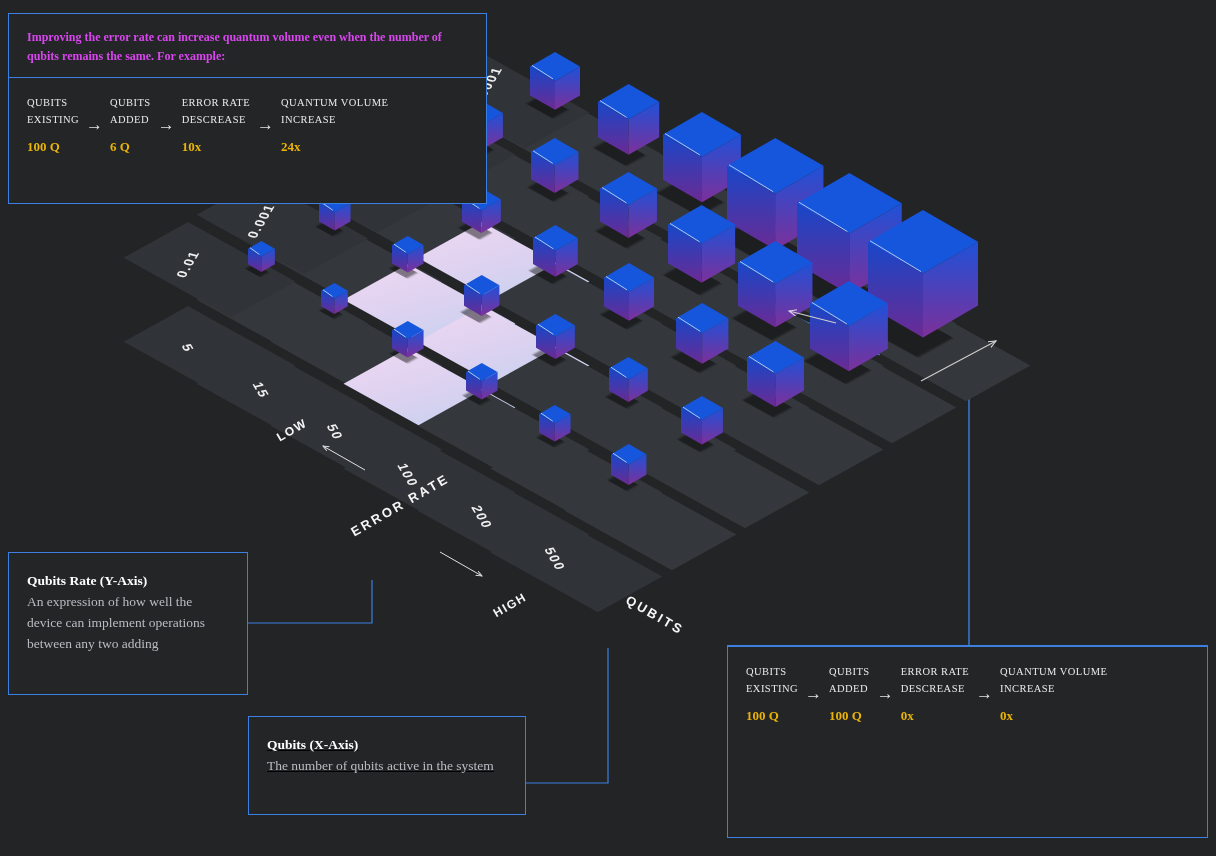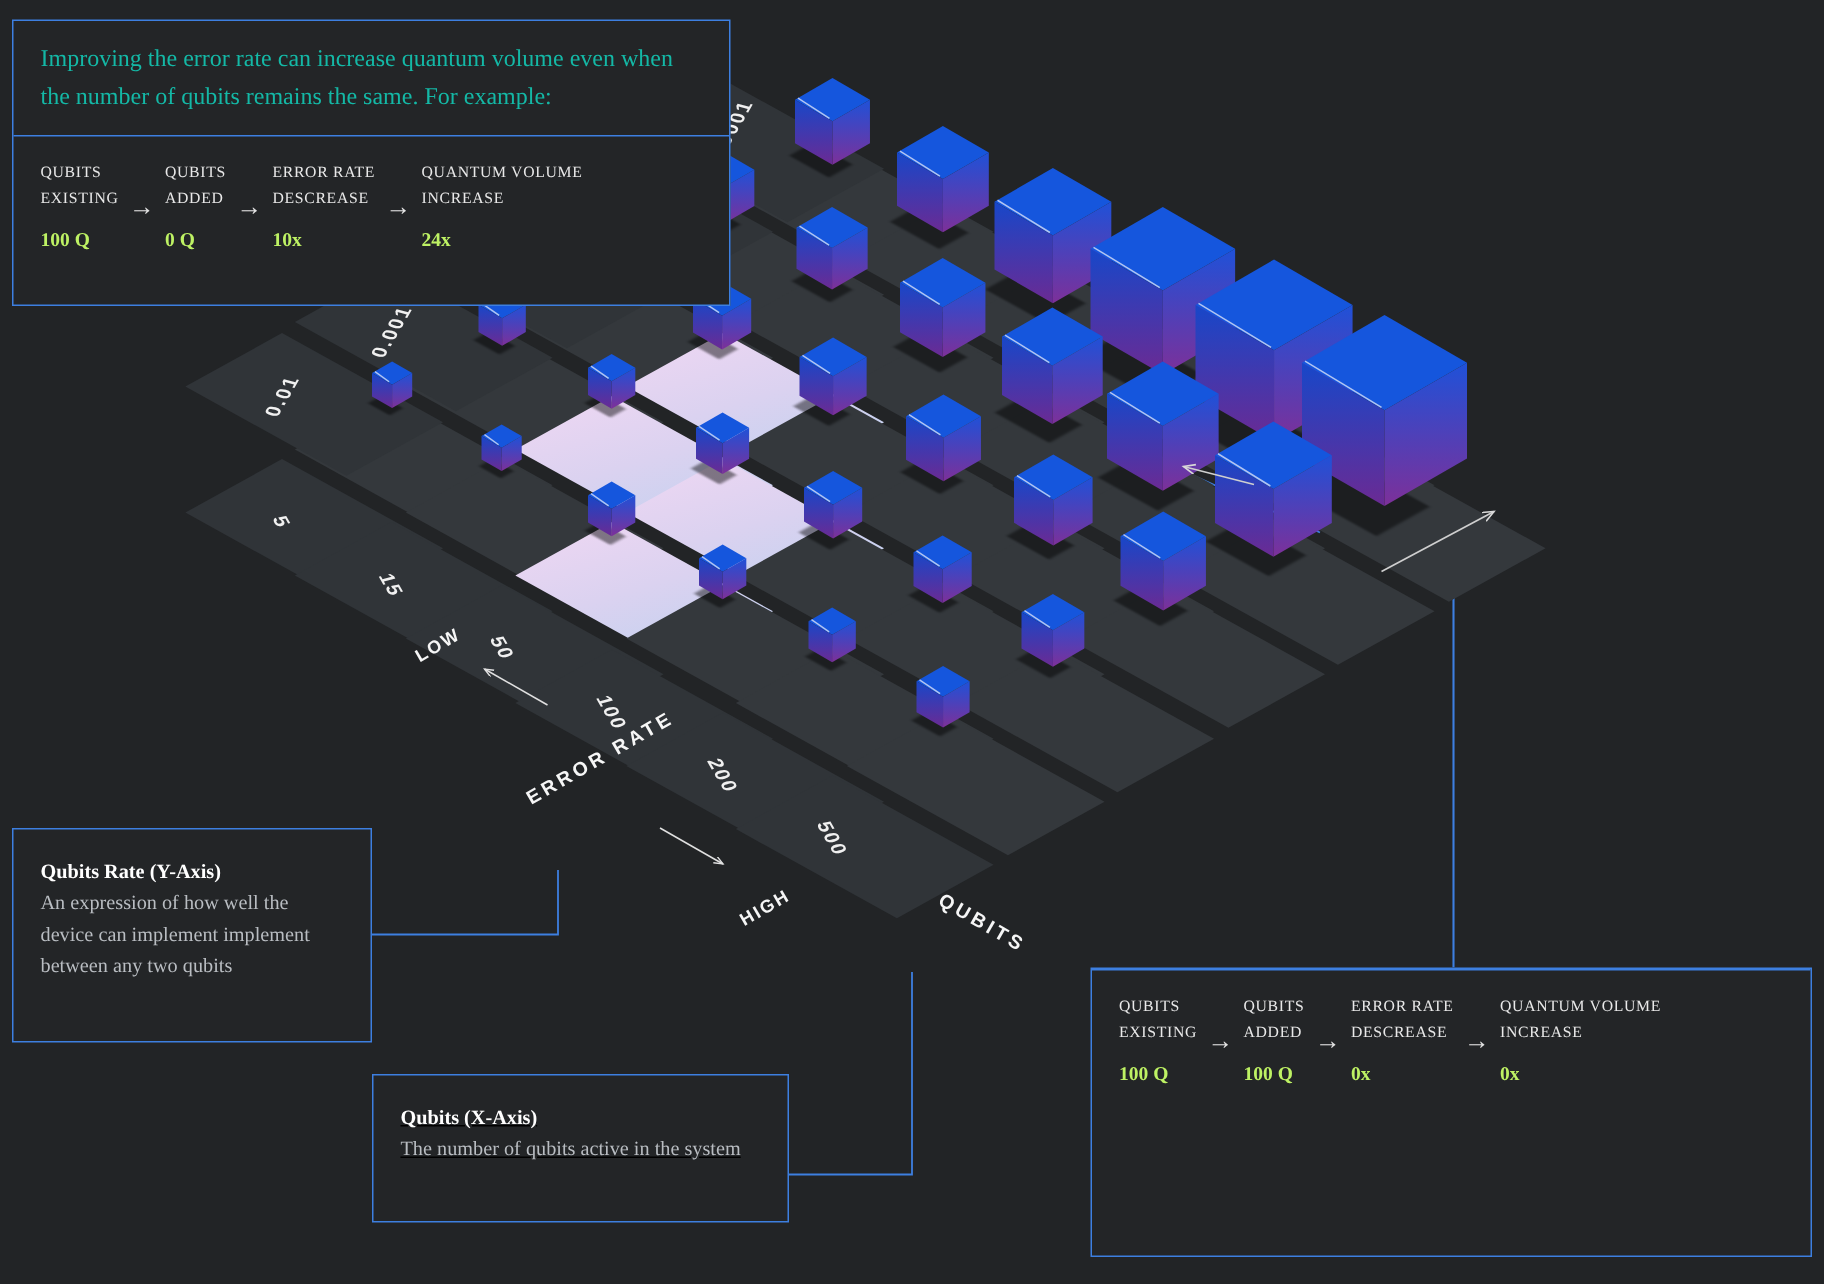--- a/index.html
+++ b/index.html
@@ -16,43 +16,43 @@
   
   .callout{
     position:absolute;
     border:1px solid #3d7fe0;
     background:#232527;
     box-sizing:border-box;
     z-index:40;
   }
   .callout .head{
     padding:14px 18px 12px 18px;
-    color:#14b8a6;
-    font-weight:normal;
-    font-size:16px;
+    color:#d946ef;
+    font-weight:bold;
+    font-size:12px;
     line-height:1.55;
   }
   .callout .divider{height:1px;background:#3d7fe0;}
   .callout .metrics{
     display:flex;
     align-items:flex-start;
     padding:16px 18px 18px 18px;
     gap:0px;
   }
   .metric{min-width:0;}
   .metric .lbl{
     color:#e9e9e9;
     font-size:10.5px;
     letter-spacing:.45px;
     line-height:1.62;
     white-space:nowrap;
     text-transform:uppercase;
   }
   .metric .val{
-    color:#bef264;
+    color:#eab308;
     font-weight:bold;
     font-size:13px;
     margin-top:11px;
     white-space:nowrap;
   }
   .arrw{
     color:#e3e3e3;
     font-size:17px;
     line-height:1;
     align-self:flex-start;
@@ -947,21 +947,21 @@
     <div class="metrics">
       <div class="metric">
         <div class="lbl">QUBITS</div>
         <div class="lbl">EXISTING</div>
         <div class="val">100 Q</div>
       </div>
       <div class="arrw">→</div>
       <div class="metric">
         <div class="lbl">QUBITS</div>
         <div class="lbl">ADDED</div>
-        <div class="val">0 Q</div>
+        <div class="val">6 Q</div>
       </div>
       <div class="arrw">→</div>
       <div class="metric">
         <div class="lbl">ERROR RATE</div>
         <div class="lbl">DESCREASE</div>
         <div class="val">10x</div>
       </div>
       <div class="arrw">→</div>
       <div class="metric">
         <div class="lbl">QUANTUM VOLUME</div>
@@ -996,21 +996,21 @@
         <div class="lbl">QUANTUM VOLUME</div>
         <div class="lbl">INCREASE</div>
         <div class="val">0x</div>
       </div>
     </div>
   </div>
 
   <div class="callout axis" id="box-yaxis">
     <div class="body">
       <div class="t">Qubits Rate (Y-Axis)</div>
-      <div class="d">An expression of how well the device can implement implement between any two qubits</div>
+      <div class="d">An expression of how well the device can implement operations between any two adding</div>
     </div>
   </div>
 
   <div class="callout axis" id="box-xaxis">
     <div class="body">
       <div class="t">Qubits (X-Axis)</div>
       <div class="d">The number of qubits active in the system</div>
     </div>
   </div>
 

